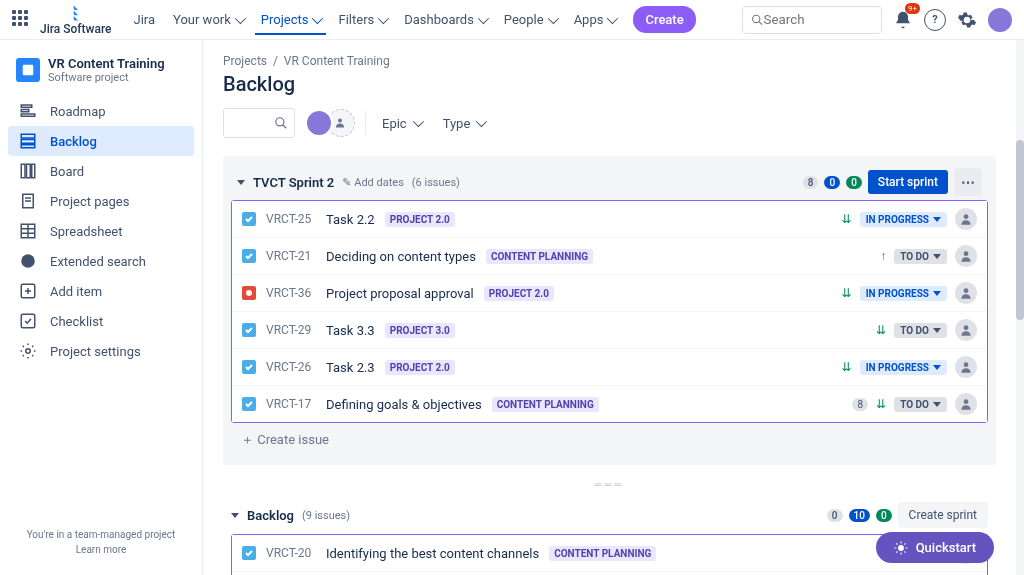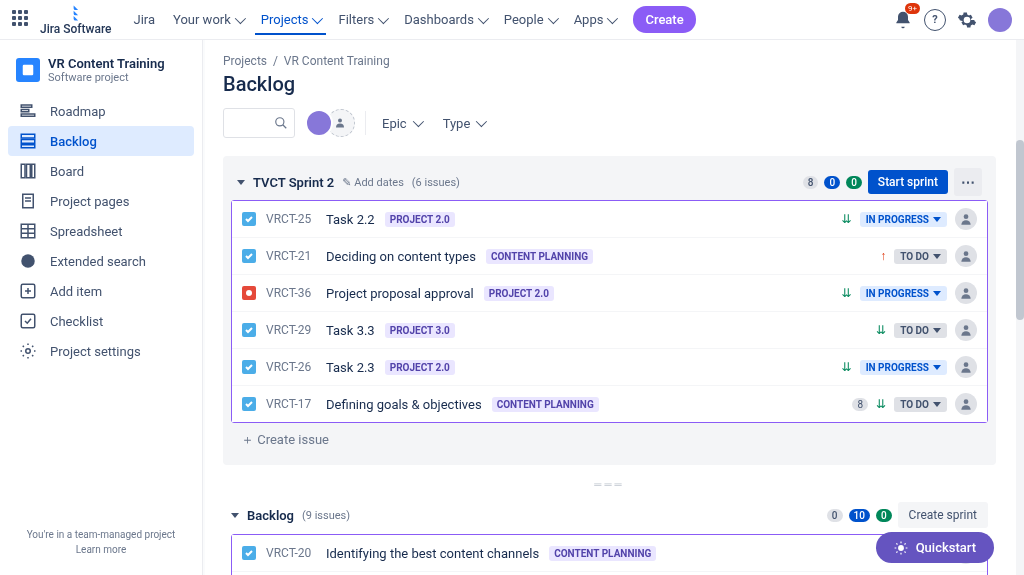--- a/index.html
+++ b/index.html
@@ -126,20 +126,27 @@
       <div class="nav-link">Jira</div>
       <div class="nav-link">Your work<span class="chev"></span></div>
       <div class="nav-link active">Projects<span class="chev"></span></div>
       <div class="nav-link">Filters<span class="chev"></span></div>
       <div class="nav-link">Dashboards<span class="chev"></span></div>
       <div class="nav-link">People<span class="chev"></span></div>
       <div class="nav-link">Apps<span class="chev"></span></div>
     </div>
   <button class="create-btn">Create</button>
   <div class="nav-right">
+    <div class="search-box">
+      <svg width="14" height="14" viewBox="0 0 24 24" fill="none" stroke="#6B778C" stroke-width="2">
+          <circle cx="10" cy="10" r="7"></circle>
+          <line x1="21" y1="21" x2="15" y2="15"></line>
+        </svg>
+      <input placeholder="Search" style="">
+    </div>
     <div class="nav-icon">
       <svg width="20" height="20" viewBox="0 0 24 24" fill="#42526E">
           <path d="M12 2a6 6 0 0 0-6 6v4l-2 3v1h16v-1l-2-3V8a6 6 0 0 0-6-6zm0 20a2 2 0 0 0 2-2h-4a2 2 0 0 0 2 2z"></path>
         </svg>
       <span class="badge9">9+</span>
     </div>
     <div class="nav-icon circle">?</div>
     <div class="nav-icon">
       <svg width="20" height="20" viewBox="0 0 24 24" fill="#42526E">
           <path d="M12 8a4 4 0 1 0 0 8 4 4 0 0 0 0-8zm9 4a7 7 0 0 1-.1 1.2l2 1.6-2 3.4-2.4-.9a7 7 0 0 1-2 1.2l-.4 2.5h-4l-.4-2.5a7 7 0 0 1-2-1.2l-2.4.9-2-3.4 2-1.6A7 7 0 0 1 3 12a7 7 0 0 1 .1-1.2l-2-1.6 2-3.4 2.4.9a7 7 0 0 1 2-1.2L7.9 3h4l.4 2.5a7 7 0 0 1 2 1.2l2.4-.9 2 3.4-2 1.6c.1.4.1.8.1 1.2z"></path>

